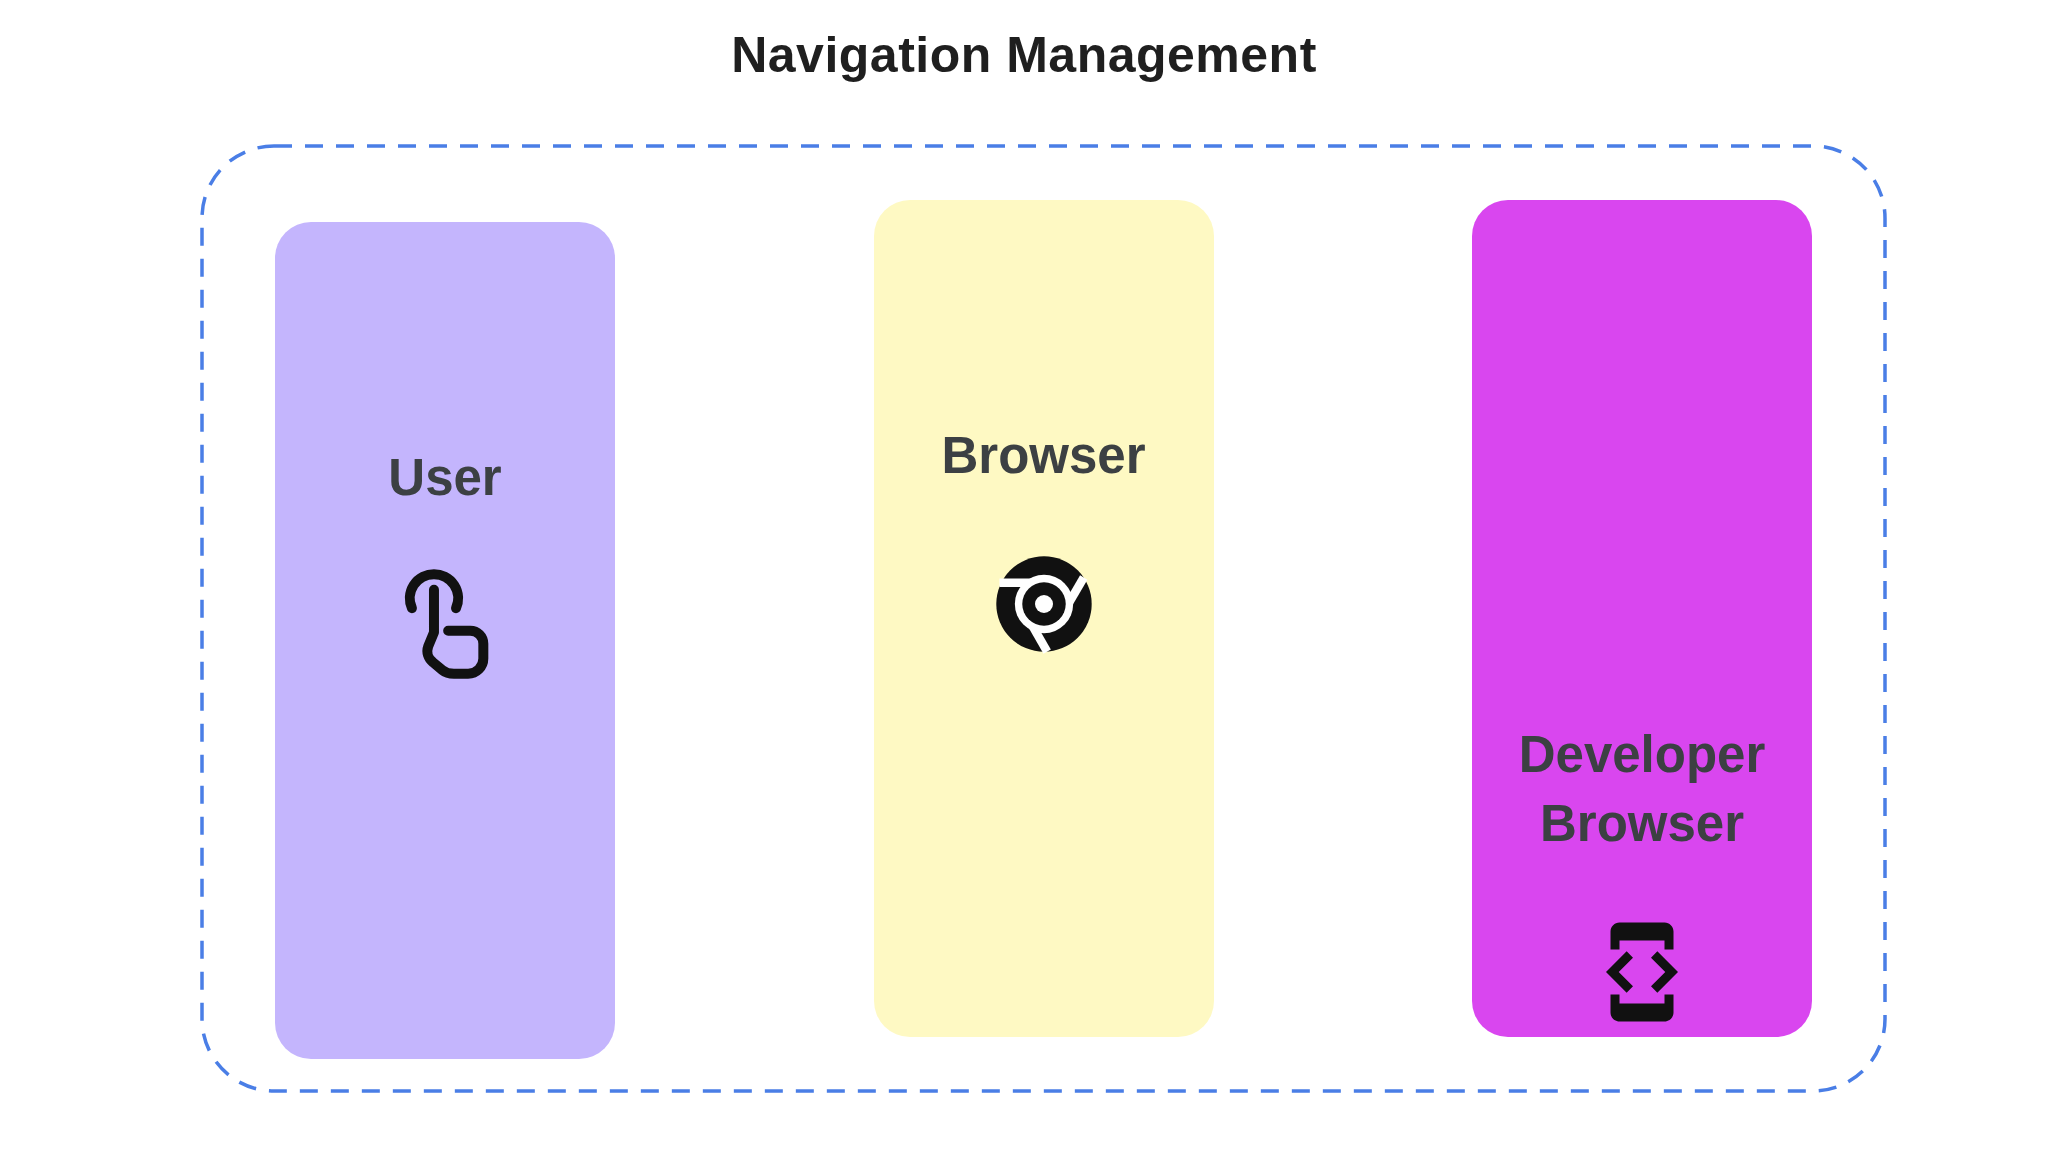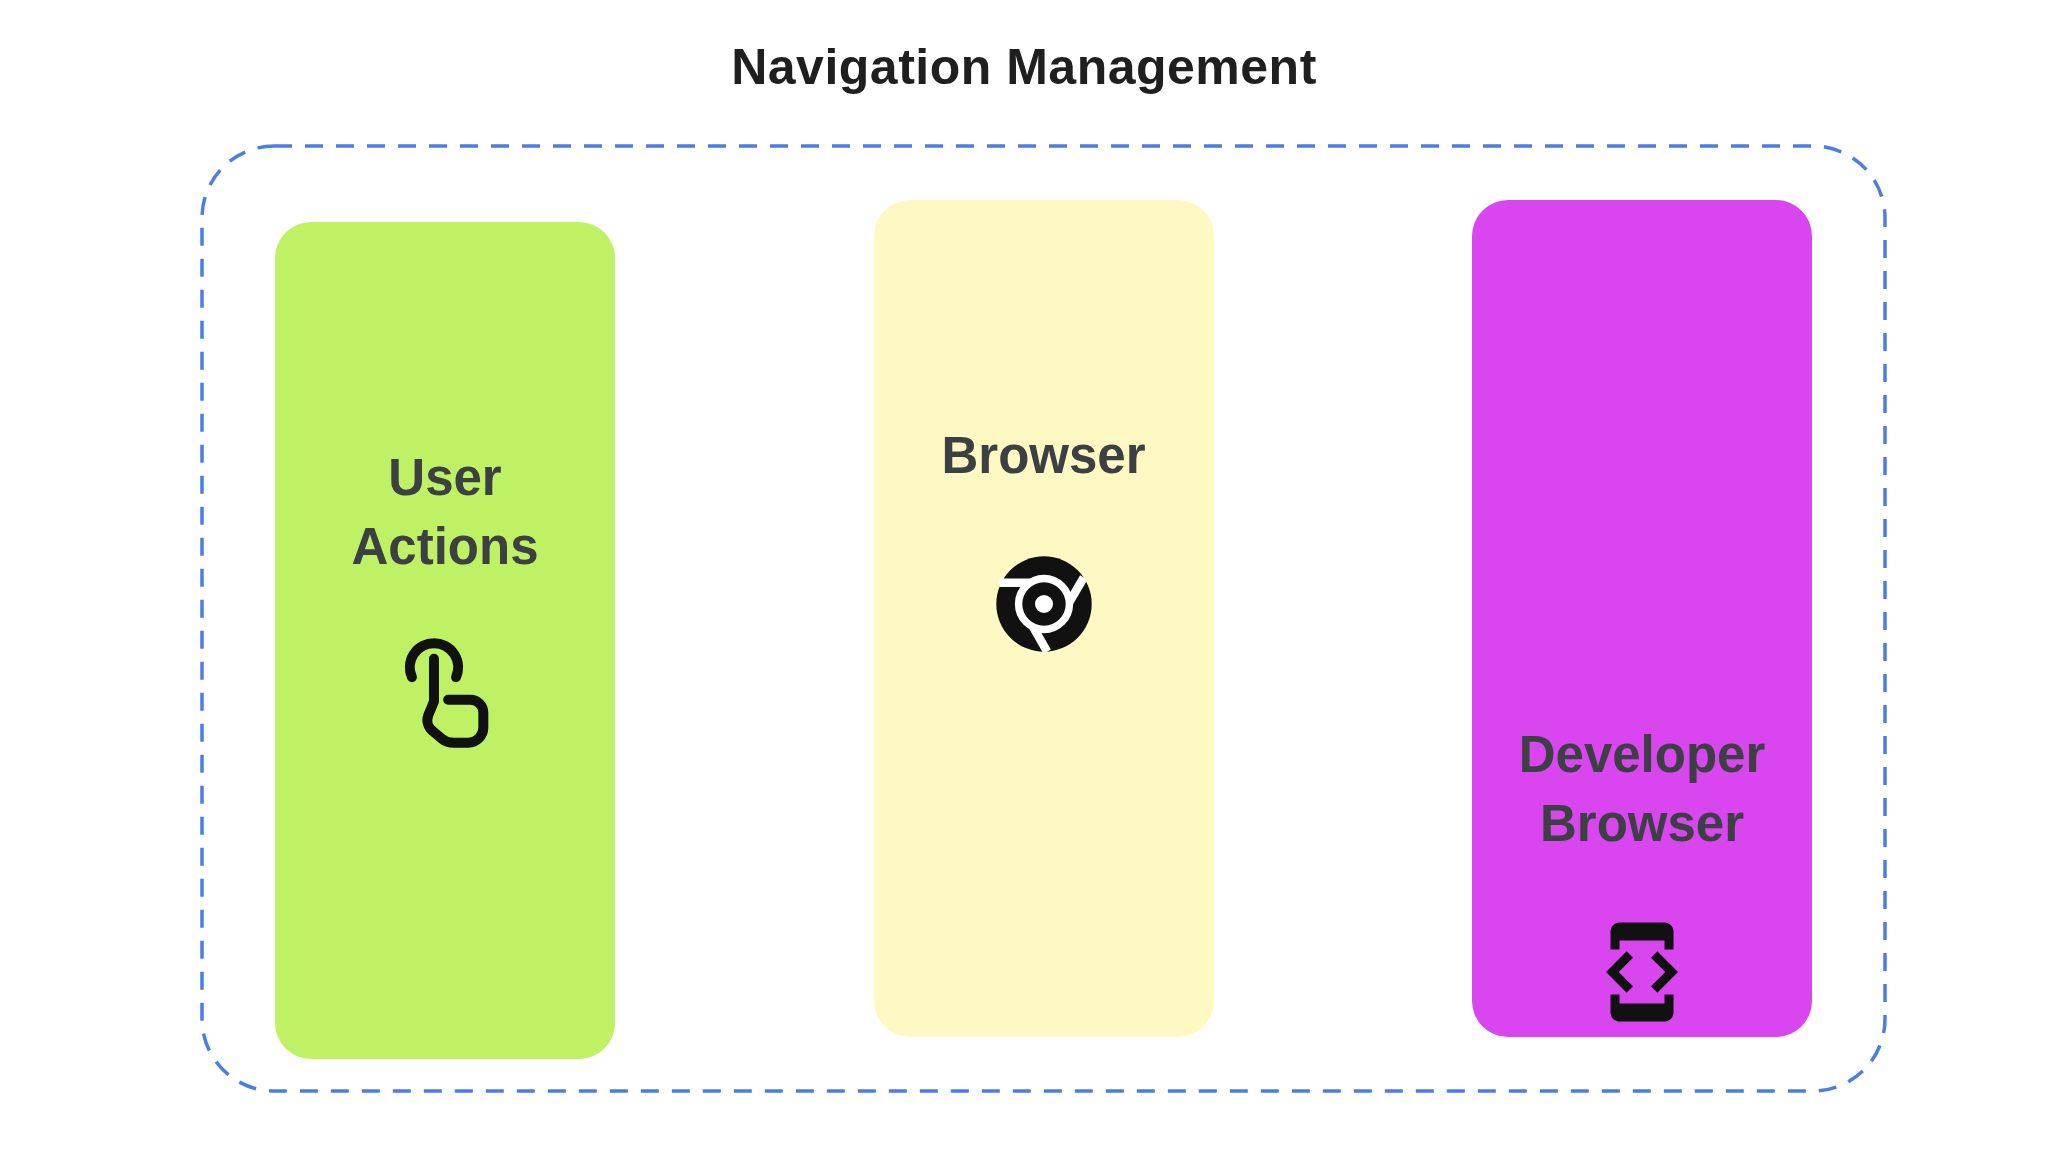--- a/index.html
+++ b/index.html
@@ -77,34 +77,33 @@
     display: flex;
     align-items: center;
     justify-content: center;
   }
 </style>
 </head>
 <body>
 
 <div class="canvas">
 
-  <div class="page-title" style="color: rgb(31, 31, 31); margin-top: 12px;">Navigation Management</div>
+  <div class="page-title" style="color: rgb(31, 31, 31);">Navigation Management</div>
 
   <div class="group">
 
     <svg class="group-border" width="1687" height="949" viewBox="0 0 1687 949">
       <rect x="2" y="2" width="1683" height="945" rx="72" ry="72" fill="none" stroke="#4a7ee6" stroke-width="3.5" stroke-dasharray="18 13"></rect>
     </svg>
 
     <div class="group-inner">
 
-      <div class="card" style="background-color: #bef264; margin-top: 44px;">
+      <div class="card" style="background-color: #c4b5fd; margin-top: 44px;">
         <div class="card-label" style="color: rgb(60, 64, 67);">
           <div>User</div>
-          <div>Actions</div>
         </div>
         <div class="card-icon">
           <svg width="126" height="126" viewBox="0 0 24 24" fill="none" stroke="#111111" stroke-width="1.9" stroke-linecap="round" stroke-linejoin="round">
             <path d="M5.7 8.6 A4.6 4.6 0 1 1 14.1 8.6"></path>
             <path d="M9.9 5.1 V13.2 L8.8 15.9 C8.4 17 8.8 18.2 9.7 18.9 L11.5 20.4 C12.1 20.9 12.9 21.1 13.7 21.1 H16.4 C18 21.1 19.3 19.8 19.3 18.2 V15.4 C19.3 14 18.2 12.9 16.8 12.9 H12.6"></path>
           </svg>
         </div>
       </div>
 
       <div class="card" style="background-color: #fef9c3;">

